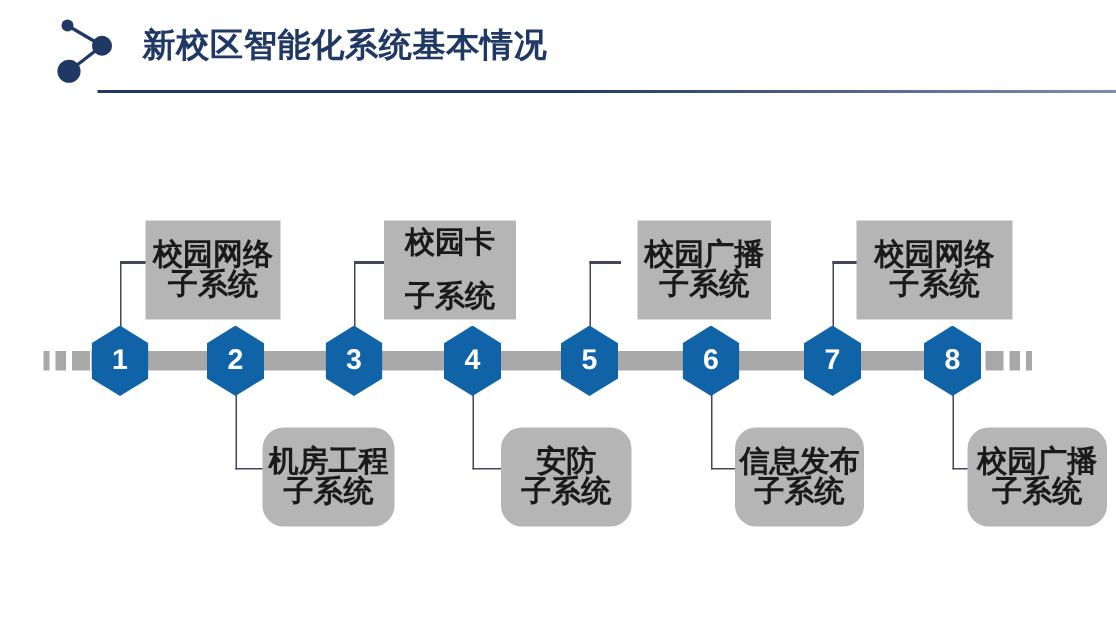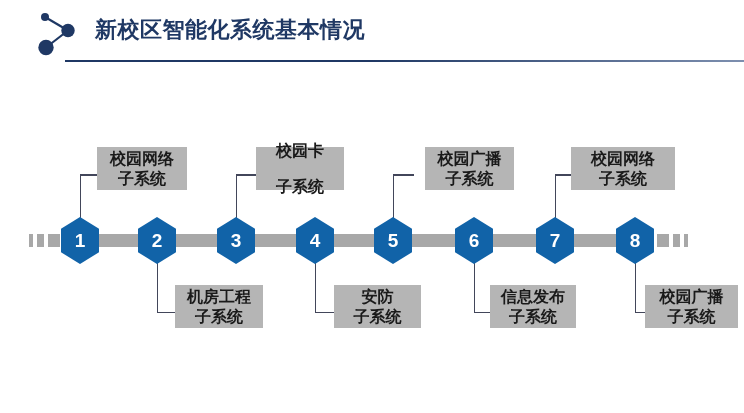--- a/index.html
+++ b/index.html
@@ -71,28 +71,28 @@
 
   
   .box {
     position: absolute;
     background: var(--label_box, #B5B5B5);
     color: var(--label_text, #1A1A1A);
     display: flex;
     flex-direction: column;
     justify-content: center;
     text-align: center;
-    font-size: 16px;
+    font-size: 20px;
     font-weight: bold;
     line-height: 20px;
-    height: 43px;
+    height: 66px;
   }
   .box span { display: block; white-space: nowrap; }
   .above { top: 147px; }
-  .below { top: 285px; }
+  .below { top: 285px; border-radius: 14px; }
   .b1 { left: 97px;  width: 90px; }
   .b2 { left: 175px; width: 88px; }
   .b3 { left: 256px; width: 88px; gap: 16px; }
   .b4 { left: 334px; width: 87px; }
   .b5 { left: 413px; width: 89px; margin-left: 12px; }
   .b6 { left: 490px; width: 86px; }
   .b7 { left: 571px; width: 104px; }
   .b8 { left: 645px; width: 93px; }
 </style>
 </head>

